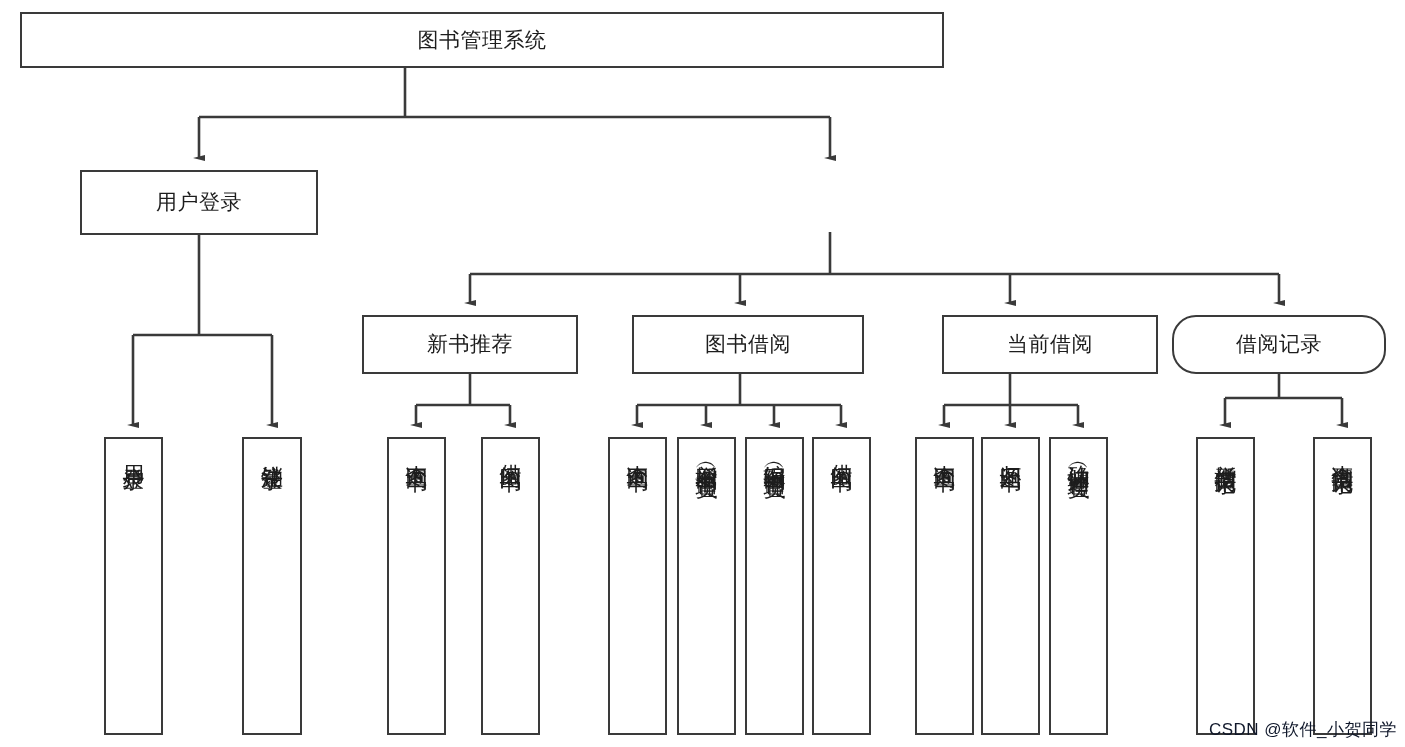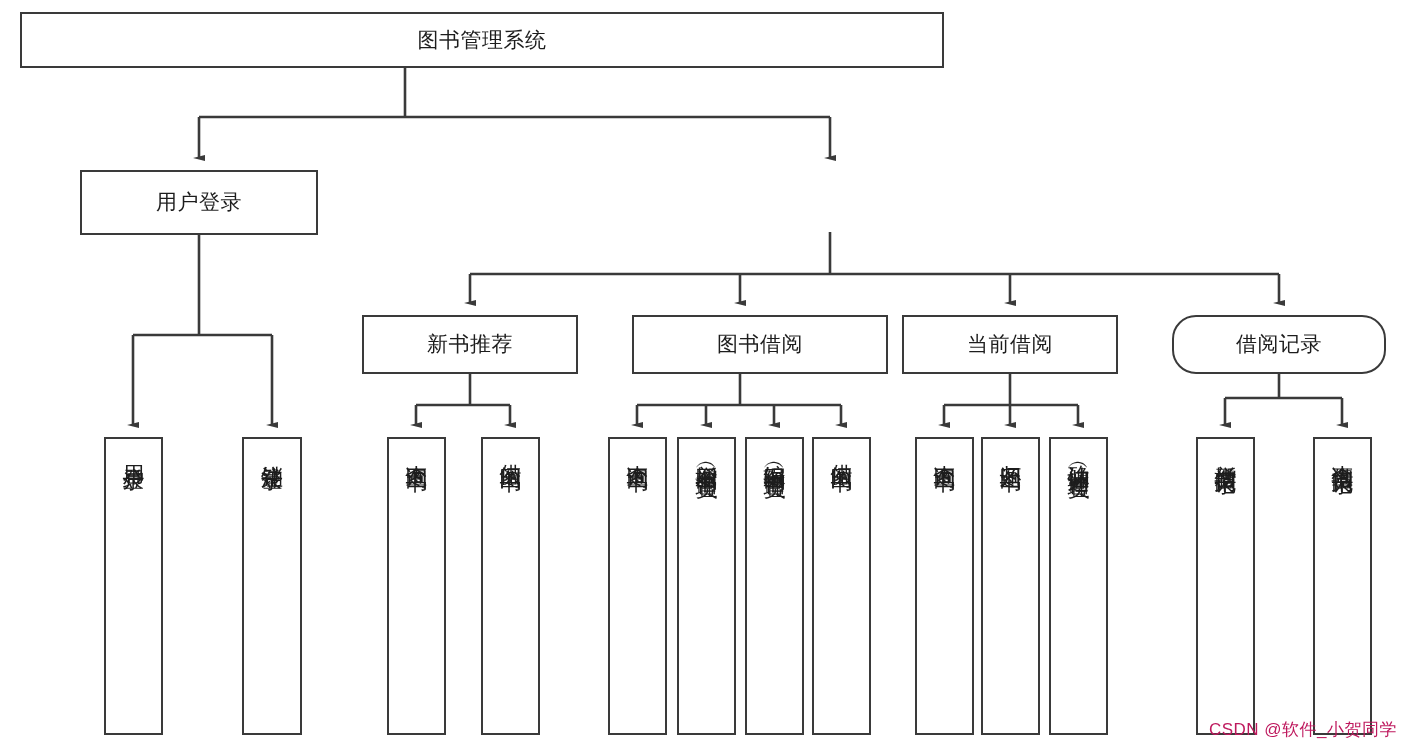--- a/index.html
+++ b/index.html
@@ -55,21 +55,21 @@
     text-orientation: upright;
     font-size: 22px;
     letter-spacing: 2px;
     line-height: 1.1;
   }
   .watermark {
     position: absolute;
     right: 8px;
     bottom: 6px;
     font-size: 17px;
-    color: #be185d;
+    color: #0f172a;
     white-space: nowrap;
     z-index: 5;
     letter-spacing: 0.5px;
   }
 </style>
 </head>
 <body>
 
 <div id="canvas">
 
@@ -127,24 +127,24 @@
     <span class="label">图书管理系统</span>
   </div>
 
   <div class="node horizontal" style="left:80px; top:170px; width:238px; height:65px;">
     <span class="label">用户登录</span>
   </div>
 
   <div class="node horizontal" style="left:362px; top:315px; width:216px; height:59px;">
     <span class="label">新书推荐</span>
   </div>
-  <div class="node horizontal" style="left:632px; top:315px; width:256px; height:59px;">
+  <div class="node horizontal" style="left:632px; top:315px; width:232px; height:59px;">
     <span class="label">图书借阅</span>
   </div>
-  <div class="node horizontal" style="left:902px; top:315px; width:216px; height:59px;">
+  <div class="node horizontal" style="left:942px; top:315px; width:216px; height:59px;">
     <span class="label">当前借阅</span>
   </div>
   <div class="node horizontal" style="left:1172px; top:315px; width:214px; height:59px;border-radius:24px;">
     <span class="label">借阅记录</span>
   </div>
 
   <div class="node vertical" style="left:104px; top:437px; width:59px; height:298px;">
     <span class="label">用户登录</span>
   </div>
   <div class="node vertical" style="left:242px; top:437px; width:60px; height:298px;">

